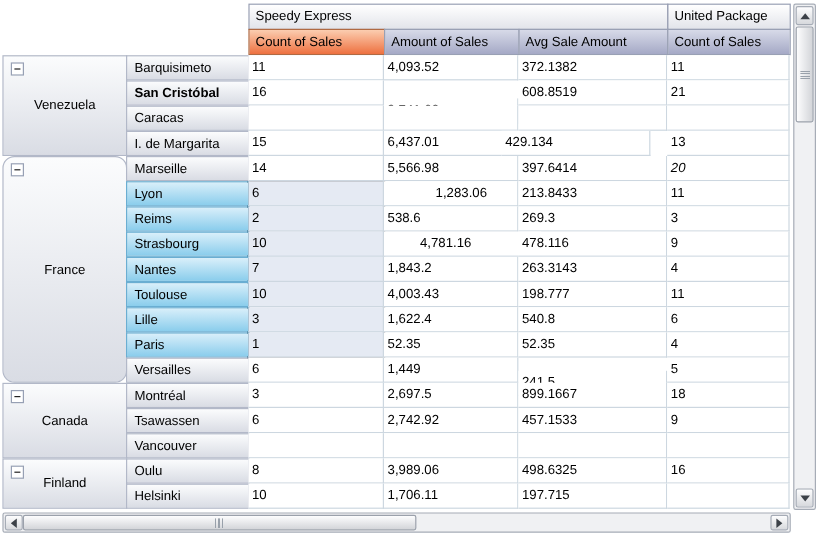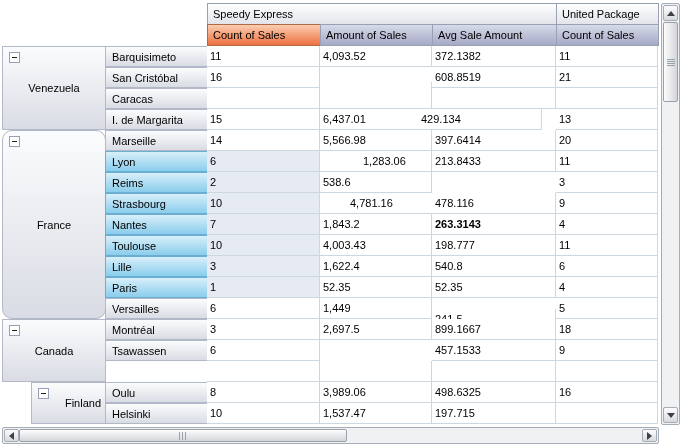--- a/index.html
+++ b/index.html
@@ -81,67 +81,68 @@
         <span class="clabel">Venezuela</span>
       </div>
       <div class="country" style="top: 84px; height: 189px; border-radius: 10px;">
         <span class="collapse"></span>
         <span class="clabel">France</span>
       </div>
       <div class="country" style="top: 273px; height: 63px;">
         <span class="collapse"></span>
         <span class="clabel">Canada</span>
       </div>
-      <div class="country" style="top: 336px; height: 42px; margin-left: 29px;">
+      <div class="country" style="top: 336px; height: 42px;">
         <span class="collapse"></span>
         <span class="clabel">Finland</span>
       </div>
       <div class="city" style="top: 0px;">Barquisimeto</div>
       <div class="dcell" style="top: 0px; left: 205px; width: 113px;">11</div>
       <div class="dcell" style="top: 0px; left: 318px; width: 112px;">4,093.52</div>
       <div class="dcell" style="top: 0px; left: 430px; width: 124px;">372.1382</div>
       <div class="dcell" style="top: 0px; left: 554px; width: 102px;">11</div>
-      <div class="city" style="top: 21px;">San Cristóbal</div>
+      <div class="city" style="top: 21px; font-weight: bold;">San Cristóbal</div>
       <div class="dcell" style="top: 21px; left: 205px; width: 113px;">16</div>
       <div class="dcell" style="top: 36px; left: 318px; width: 112px;">9,741.63</div>
       <div class="dcell" style="top: 21px; left: 430px; width: 124px;">608.8519</div>
       <div class="dcell" style="top: 21px; left: 554px; width: 102px;">21</div>
       <div class="city" style="top: 42px;">Caracas</div>
       <div class="dcell" style="top: 42px; left: 205px; width: 113px;"></div>
       <div class="dcell" style="top: 42px; left: 318px; width: 112px;"></div>
       <div class="dcell" style="top: 42px; left: 430px; width: 124px;"></div>
       <div class="dcell" style="top: 42px; left: 554px; width: 102px;"></div>
       <div class="city" style="top: 63px;">I. de Margarita</div>
       <div class="dcell" style="top: 63px; left: 205px; width: 113px;">15</div>
       <div class="dcell" style="top: 63px; left: 318px; width: 112px;">6,437.01</div>
       <div class="dcell" style="top: 63px; left: 416px; width: 124px;">429.134</div>
       <div class="dcell" style="top: 63px; left: 554px; width: 102px;">13</div>
       <div class="city" style="top: 84px;">Marseille</div>
       <div class="dcell" style="top: 84px; left: 205px; width: 113px;">14</div>
       <div class="dcell" style="top: 84px; left: 318px; width: 112px;">5,566.98</div>
       <div class="dcell" style="top: 84px; left: 430px; width: 124px;">397.6414</div>
-      <div class="dcell" style="top: 84px; left: 554px; width: 102px;">20</div>
+      <div class="dcell" style="top: 84px; left: 554px; width: 102px; font-style: italic;">20</div>
       <div class="city citysel" style="top: 105px;">Lyon</div>
       <div class="dcell dsel" style="top: 105px; left: 205px; width: 113px;">6</div>
       <div class="dcell" style="top: 105px; left: 318px; width: 112px; padding-left: 43px;">1,283.06</div>
       <div class="dcell" style="top: 105px; left: 430px; width: 124px;">213.8433</div>
       <div class="dcell" style="top: 105px; left: 554px; width: 102px;">11</div>
       <div class="city citysel" style="top: 126px;">Reims</div>
       <div class="dcell dsel" style="top: 126px; left: 205px; width: 113px;">2</div>
       <div class="dcell" style="top: 126px; left: 318px; width: 112px;">538.6</div>
+      <div class="dcell" style="top: 126px; left: 430px; width: 124px;">269.3</div>
       <div class="dcell" style="top: 126px; left: 554px; width: 102px;">3</div>
       <div class="city citysel" style="top: 147px;">Strasbourg</div>
       <div class="dcell dsel" style="top: 147px; left: 205px; width: 113px;">10</div>
       <div class="dcell" style="top: 147px; left: 318px; width: 132px; padding-left: 30px;">4,781.16</div>
       <div class="dcell" style="top: 147px; left: 430px; width: 124px;">478.116</div>
       <div class="dcell" style="top: 147px; left: 554px; width: 102px;">9</div>
       <div class="city citysel" style="top: 168px;">Nantes</div>
       <div class="dcell dsel" style="top: 168px; left: 205px; width: 113px;">7</div>
       <div class="dcell" style="top: 168px; left: 318px; width: 112px;">1,843.2</div>
-      <div class="dcell" style="top: 168px; left: 430px; width: 124px; font-weight: bold;">263.3143</div>
+      <div class="dcell" style="top: 168px; left: 430px; width: 124px;">263.3143</div>
       <div class="dcell" style="top: 168px; left: 554px; width: 102px;">4</div>
       <div class="city citysel" style="top: 189px;">Toulouse</div>
       <div class="dcell dsel" style="top: 189px; left: 205px; width: 113px;">10</div>
       <div class="dcell" style="top: 189px; left: 318px; width: 112px;">4,003.43</div>
       <div class="dcell" style="top: 189px; left: 430px; width: 124px;">198.777</div>
       <div class="dcell" style="top: 189px; left: 554px; width: 102px;">11</div>
       <div class="city citysel" style="top: 210px;">Lille</div>
       <div class="dcell dsel" style="top: 210px; left: 205px; width: 113px;">3</div>
       <div class="dcell" style="top: 210px; left: 318px; width: 112px;">1,622.4</div>
       <div class="dcell" style="top: 210px; left: 430px; width: 124px;">540.8</div>
@@ -156,34 +157,36 @@
       <div class="dcell" style="top: 252px; left: 318px; width: 112px;">1,449</div>
       <div class="dcell" style="top: 252px; left: 430px; width: 124px; margin-top: 11px;">241.5</div>
       <div class="dcell" style="top: 252px; left: 554px; width: 102px;">5</div>
       <div class="city" style="top: 273px;">Montréal</div>
       <div class="dcell" style="top: 273px; left: 205px; width: 113px;">3</div>
       <div class="dcell" style="top: 273px; left: 318px; width: 112px;">2,697.5</div>
       <div class="dcell" style="top: 273px; left: 430px; width: 124px;">899.1667</div>
       <div class="dcell" style="top: 273px; left: 554px; width: 102px;">18</div>
       <div class="city" style="top: 294px;">Tsawassen</div>
       <div class="dcell" style="top: 294px; left: 205px; width: 113px;">6</div>
+      <div class="dcell" style="top: 294px; left: 318px; width: 112px;">2,742.92</div>
       <div class="dcell" style="top: 294px; left: 430px; width: 124px;">457.1533</div>
       <div class="dcell" style="top: 294px; left: 554px; width: 102px;">9</div>
+      <div class="city" style="top: 315px;">Vancouver</div>
       <div class="dcell" style="top: 315px; left: 205px; width: 113px;"></div>
       <div class="dcell" style="top: 315px; left: 318px; width: 112px;"></div>
       <div class="dcell" style="top: 315px; left: 430px; width: 124px;"></div>
       <div class="dcell" style="top: 315px; left: 554px; width: 102px;"></div>
       <div class="city" style="top: 336px;">Oulu</div>
       <div class="dcell" style="top: 336px; left: 205px; width: 113px;">8</div>
       <div class="dcell" style="top: 336px; left: 318px; width: 112px;">3,989.06</div>
       <div class="dcell" style="top: 336px; left: 430px; width: 124px;">498.6325</div>
       <div class="dcell" style="top: 336px; left: 554px; width: 102px;">16</div>
       <div class="city" style="top: 357px;">Helsinki</div>
       <div class="dcell" style="top: 357px; left: 205px; width: 113px;">10</div>
-      <div class="dcell" style="top: 357px; left: 318px; width: 112px;">1,537.47</div>
+      <div class="dcell" style="top: 357px; left: 318px; width: 112px;">1,706.11</div>
       <div class="dcell" style="top: 357px; left: 430px; width: 124px;">197.715</div>
       <div class="dcell" style="top: 357px; left: 554px; width: 102px;"></div>
     </div>
 
   <div class="vscroll">
     <div class="sbtn vbtn up">
         <span class="tri tri-up"></span>
       </div>
     <div class="vthumb">
         <span class="vgrip"></span>

